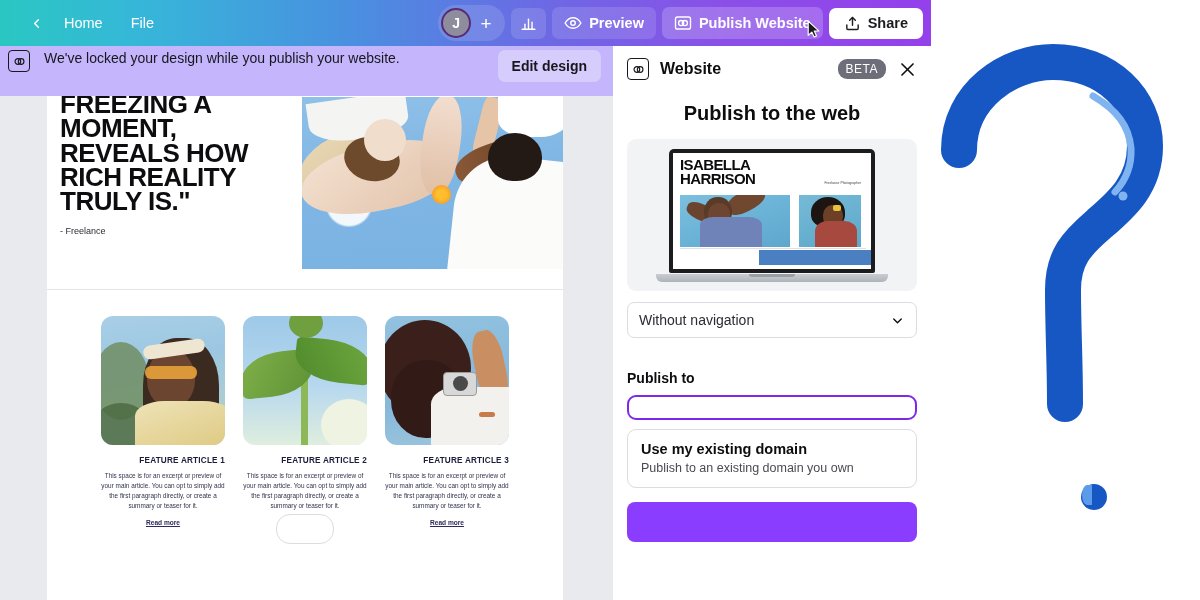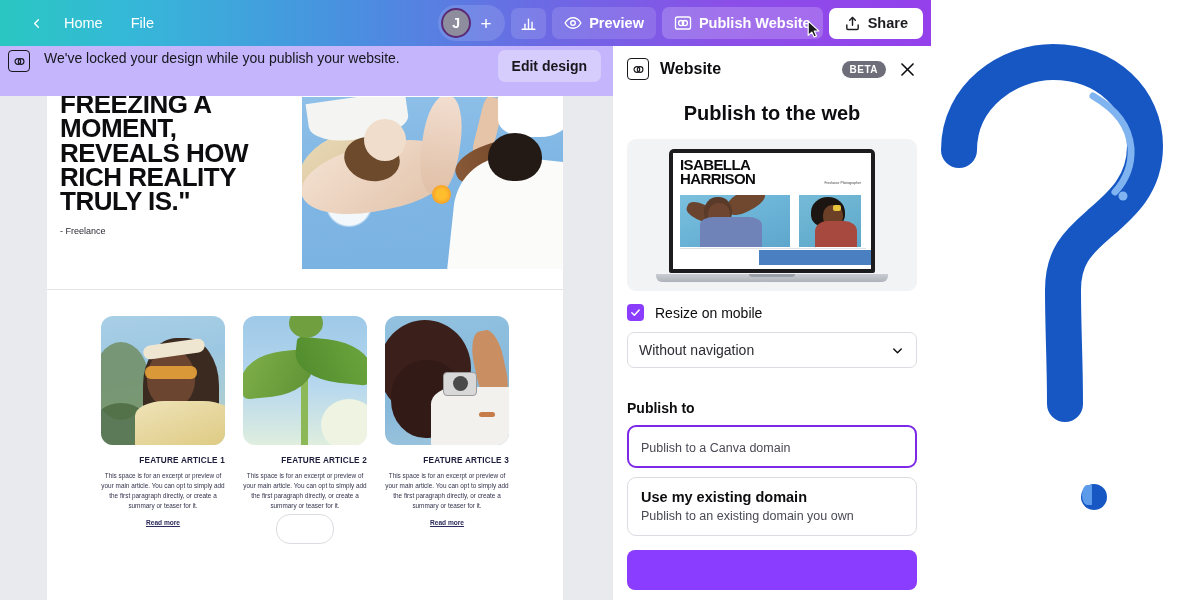--- a/index.html
+++ b/index.html
@@ -196,21 +196,21 @@
     position: absolute; left: 613px; top: 46px; width: 318px; height: 554px;
     background: #ffffff; z-index: 20; overflow: hidden;
   }
   .panel-head { display: flex; align-items: center; padding: 12px 14px 10px 14px; }
   .panel-logo {
     width: 22px; height: 22px; border: 1.8px solid #17171c; border-radius: 4px;
     display: flex; align-items: center; justify-content: center; flex: 0 0 auto;
   }
   .panel-title { margin-left: 11px; font-size: 16px; font-weight: 700; color: #0d0d10; }
   .beta-badge {
-    margin-left: auto; background: #6e6e7a; color: #fff; font-size: 10px; font-weight: 700;
+    margin-left: auto; background: #6e6e7a; color: #fff; font-size: 12px; font-weight: 400;
     letter-spacing: 0.5px; padding: 3px 8px; border-radius: 9px;
   }
   .panel-close { margin-left: 12px; cursor: pointer; display: flex; }
 
   .panel-body { padding: 0 14px; }
   .panel-h1 { text-align: center; font-size: 20px; font-weight: 700; color: #0d0d10; margin: 12px 0 14px; }
 
   .preview-card {
     background: #f2f3f5; border-radius: 9px; height: 152px; display: flex;
     align-items: center; justify-content: center; position: relative;
@@ -494,42 +494,33 @@
             <div class="li-line"></div>
             <div class="li-bar"></div>
           </div>
         </div>
         <div class="laptop-base">
           <div class="laptop-notch"></div>
         </div>
       </div>
     </div>
 
-    <div class="checkrow">
-      <div class="checkbox">
-        <svg width="11" height="11" viewBox="0 0 24 24" fill="none" stroke="#ffffff" stroke-width="3.2" stroke-linecap="round" stroke-linejoin="round">
-          <polyline points="4 12.5 9.5 18 20 6.5"></polyline>
-        </svg>
-      </div>
-      <div class="checkrow-label">Resize on mobile</div>
-    </div>
 
     <div class="select">
       <span class="select-val">Without navigation</span>
       <span class="select-caret">
         <svg width="15" height="15" viewBox="0 0 24 24" fill="none" stroke="#0d0d10" stroke-width="2.2" stroke-linecap="round" stroke-linejoin="round">
           <polyline points="6 9.5 12 15.5 18 9.5"></polyline>
         </svg>
       </span>
     </div>
 
     <div class="section-label">Publish to</div>
 
     <div class="option selected">
-      <div class="option-desc">Publish to a Canva domain</div>
     </div>
 
     <div class="option">
       <div class="option-title">Use my existing domain</div>
       <div class="option-desc">Publish to an existing domain you own</div>
     </div>
 
     <div class="cta"></div>
   </div>
 </div>

